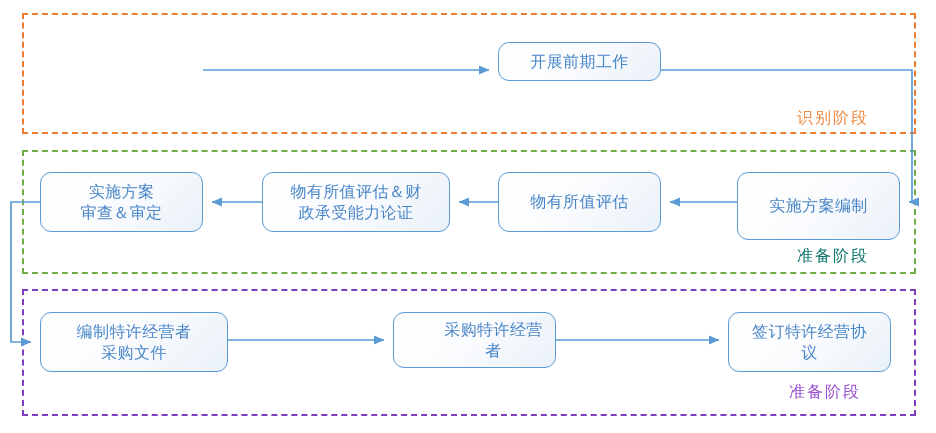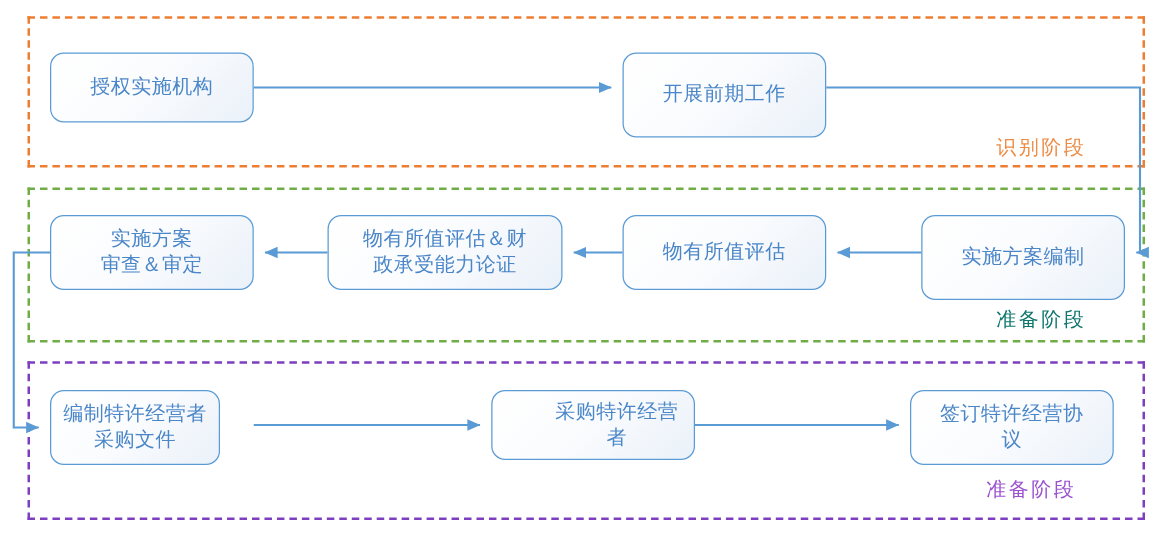--- a/index.html
+++ b/index.html
@@ -60,28 +60,28 @@
     color:#4A86C8;
     font-size:16px;
     line-height:1.34;
     letter-spacing:0.4px;
     padding:2px 6px;
   }
   .node .txt{display:block;width:100%;}
 
   
   #n-authorize   { left:40px;  top:42px;  width:163px; height:56px; }
-  #n-preliminary { left:498px; top:42px;  width:163px; height:68px; }
+  #n-preliminary { left:498px; top:42px;  width:163px; height:39px; }
 
   #n-review      { left:40px;  top:172px; width:163px; height:60px; }
   #n-vfm         { left:262px; top:172px; width:188px; height:60px; }
   #n-feasibility { left:498px; top:172px; width:163px; height:60px; }
   #n-scheme      { left:737px; top:172px; width:163px; height:68px; }
 
-  #n-docs        { left:40px;  top:312px; width:136px; height:60px; }
+  #n-docs        { left:40px;  top:312px; width:188px; height:60px; }
   #n-purchase    { left:393px; top:312px; width:163px; height:56px;padding-left:44px; }
   #n-sign        { left:728px; top:312px; width:163px; height:60px; }
 
   
   #wires{
     position:absolute;
     left:0; top:0;
     width:936px; height:433px;
     pointer-events:none;
   }
@@ -114,25 +114,20 @@
       <path d="M 262 202 L 212 202" marker-end="url(#arrowR)"></path>
 
       <path d="M 40 202 L 11 202 L 11 342 L 31 342" marker-end="url(#arrowR)"></path>
 
       <path d="M 203 340 L 384 340" marker-end="url(#arrowR)"></path>
 
       <path d="M 556 340 L 719 340" marker-end="url(#arrowR)"></path>
     </g>
   </svg>
 
-  <div class="node" id="n-authorize">
-    <span class="txt">
-      <span>授权实施机构</span>
-    </span>
-  </div>
 
   <div class="node" id="n-preliminary">
     <span class="txt">
       <span>开展前期工作</span>
     </span>
   </div>
 
   <div class="node" id="n-scheme">
     <span class="txt">
       <span>实施方案编制</span>

